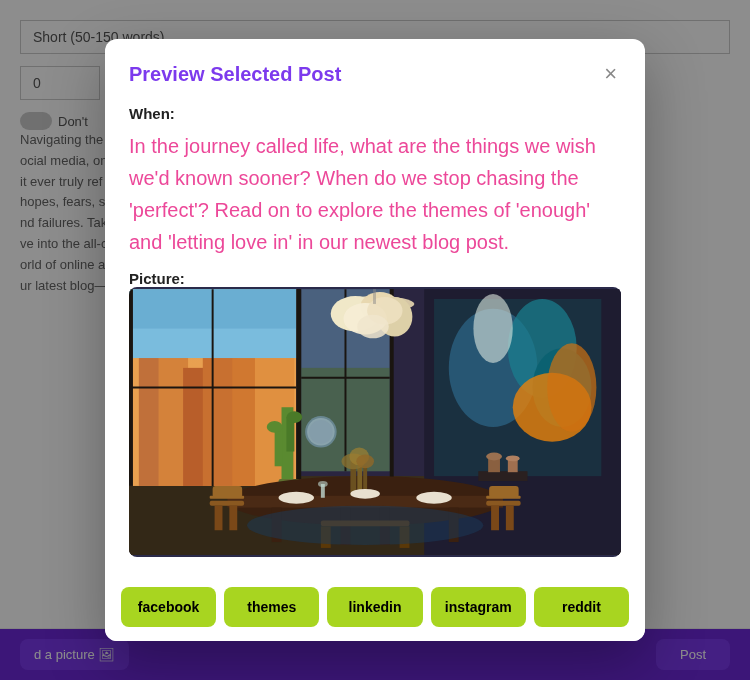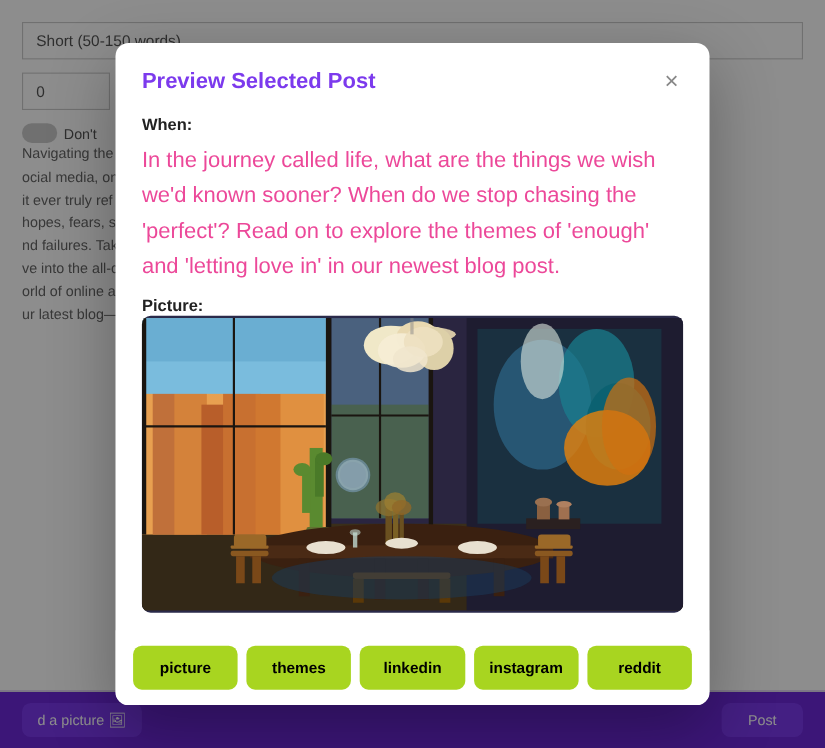--- a/index.html
+++ b/index.html
@@ -361,20 +361,20 @@
             <linearGradient id="cityGrad" x1="0" y1="0" x2="0" y2="1">
               <stop offset="0%" stop-color="#7abcdd" stop-opacity="0.3"></stop>
               <stop offset="40%" stop-color="#e8a050" stop-opacity="0"></stop>
             </linearGradient>
           </defs>
         </svg>
       </div>
     </div>
 
     <div class="modal-footer">
-      <button class="platform-btn">picture</button>
+      <button class="platform-btn">facebook</button>
       <button class="platform-btn">themes</button>
       <button class="platform-btn">linkedin</button>
       <button class="platform-btn">instagram</button>
       <button class="platform-btn">reddit</button>
     </div>
   </div>
 </div>
 
 </body></html>

